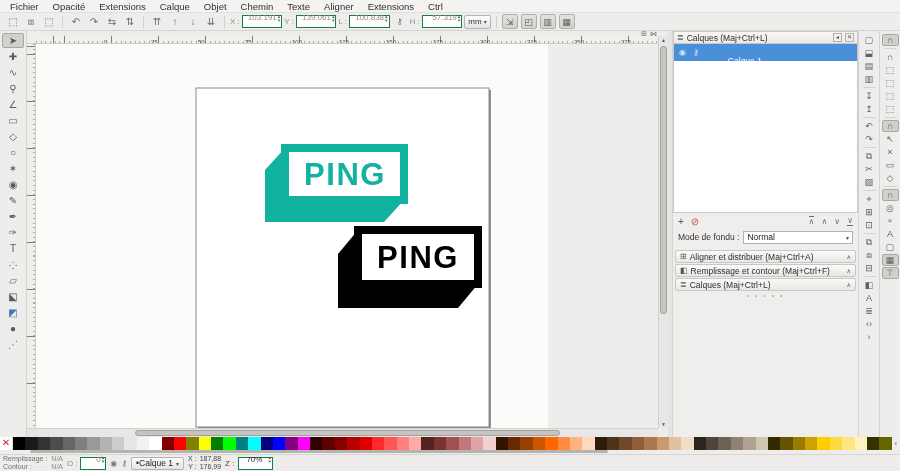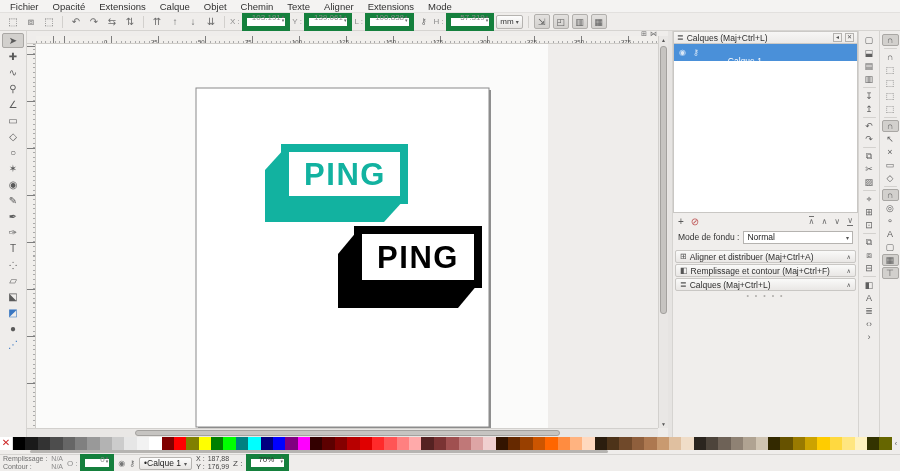--- a/index.html
+++ b/index.html
@@ -9,21 +9,21 @@
   
   .menubar{position:absolute;top:0;left:0;right:0;height:13px;background:#f4f3f2;border-bottom:1px solid #e2e0de;display:flex;align-items:center;padding-left:3px;}
   .menu-item{padding:0 7px;font-size:9.5px;color:#303030;cursor:default;}
 
   
   .toolcontrols{position:absolute;top:13px;left:0;right:0;height:18px;background:#efedeb;border-bottom:1px solid #d6d4d1;display:flex;align-items:center;gap:2px;padding:0 5px;}
   .tc-icon{width:16px;height:14px;display:flex;align-items:center;justify-content:center;font-size:10px;color:#6b6b6b;}
   .sep-v{width:1px;height:12px;background:#d2d0cd;margin:0 3px;flex:none;}
   .spin-field{display:flex;align-items:center;gap:2px;}
   .spin-lbl{color:#8e8e8e;font-size:8px;}
-  .spin-box{background:#fff;border:5px solid #15803d;height:13px;display:flex;align-items:center;padding:0 1px 8px 2px;}
+  .spin-box{background:#fff;border:1px solid #15803d;height:13px;display:flex;align-items:center;padding:0 1px 8px 2px;}
   .spin-val{font-size:8px;color:#8a8a8a;min-width:32px;text-align:right;}
   .spin-arrows{display:flex;flex-direction:column;justify-content:center;font-size:5px;line-height:4px;color:#666;padding-left:1px;}
   .unit-select{background:linear-gradient(#fdfdfd,#e6e4e2);border:1px solid #b5b3b0;border-radius:2px;height:14px;display:flex;align-items:center;gap:2px;padding:0 3px;font-size:8px;color:#333;}
   .toggle-btn{width:16px;height:15px;display:flex;align-items:center;justify-content:center;font-size:9px;color:#5c5c5c;background:linear-gradient(#e3e1df,#d3d1ce);border:1px solid #b1afac;border-radius:2px;}
 
   
   .toolbox{position:absolute;left:0;top:31px;width:27px;bottom:34px;background:#efedeb;border-right:1px solid #d6d4d1;display:flex;flex-direction:column;align-items:center;padding-top:2px;gap:1px;}
   .tool{width:22px;height:15px;display:flex;align-items:center;justify-content:center;font-size:10px;color:#5a5a5a;border:1px solid transparent;border-radius:2px;}
   .tool.active{background:#d2d0cd;border-color:#a9a7a4;}
 
@@ -114,21 +114,21 @@
 
 <span class="menu-item">Fichier</span>
     <span class="menu-item">Opacité</span>
     <span class="menu-item">Extensions</span>
     <span class="menu-item">Calque</span>
     <span class="menu-item">Objet</span>
     <span class="menu-item">Chemin</span>
     <span class="menu-item">Texte</span>
     <span class="menu-item">Aligner</span>
     <span class="menu-item">Extensions</span>
-    <span class="menu-item">Mode</span>
+    <span class="menu-item">Ctrl</span>
   </div>
 
 <div class="toolcontrols">
   <span style="display:flex;gap:2px;">
 
   <span class="tc-icon">⬚</span>
       <span class="tc-icon">⧈</span>
       <span class="tc-icon">⬚</span>
     </span>
   <span class="sep-v"></span>

